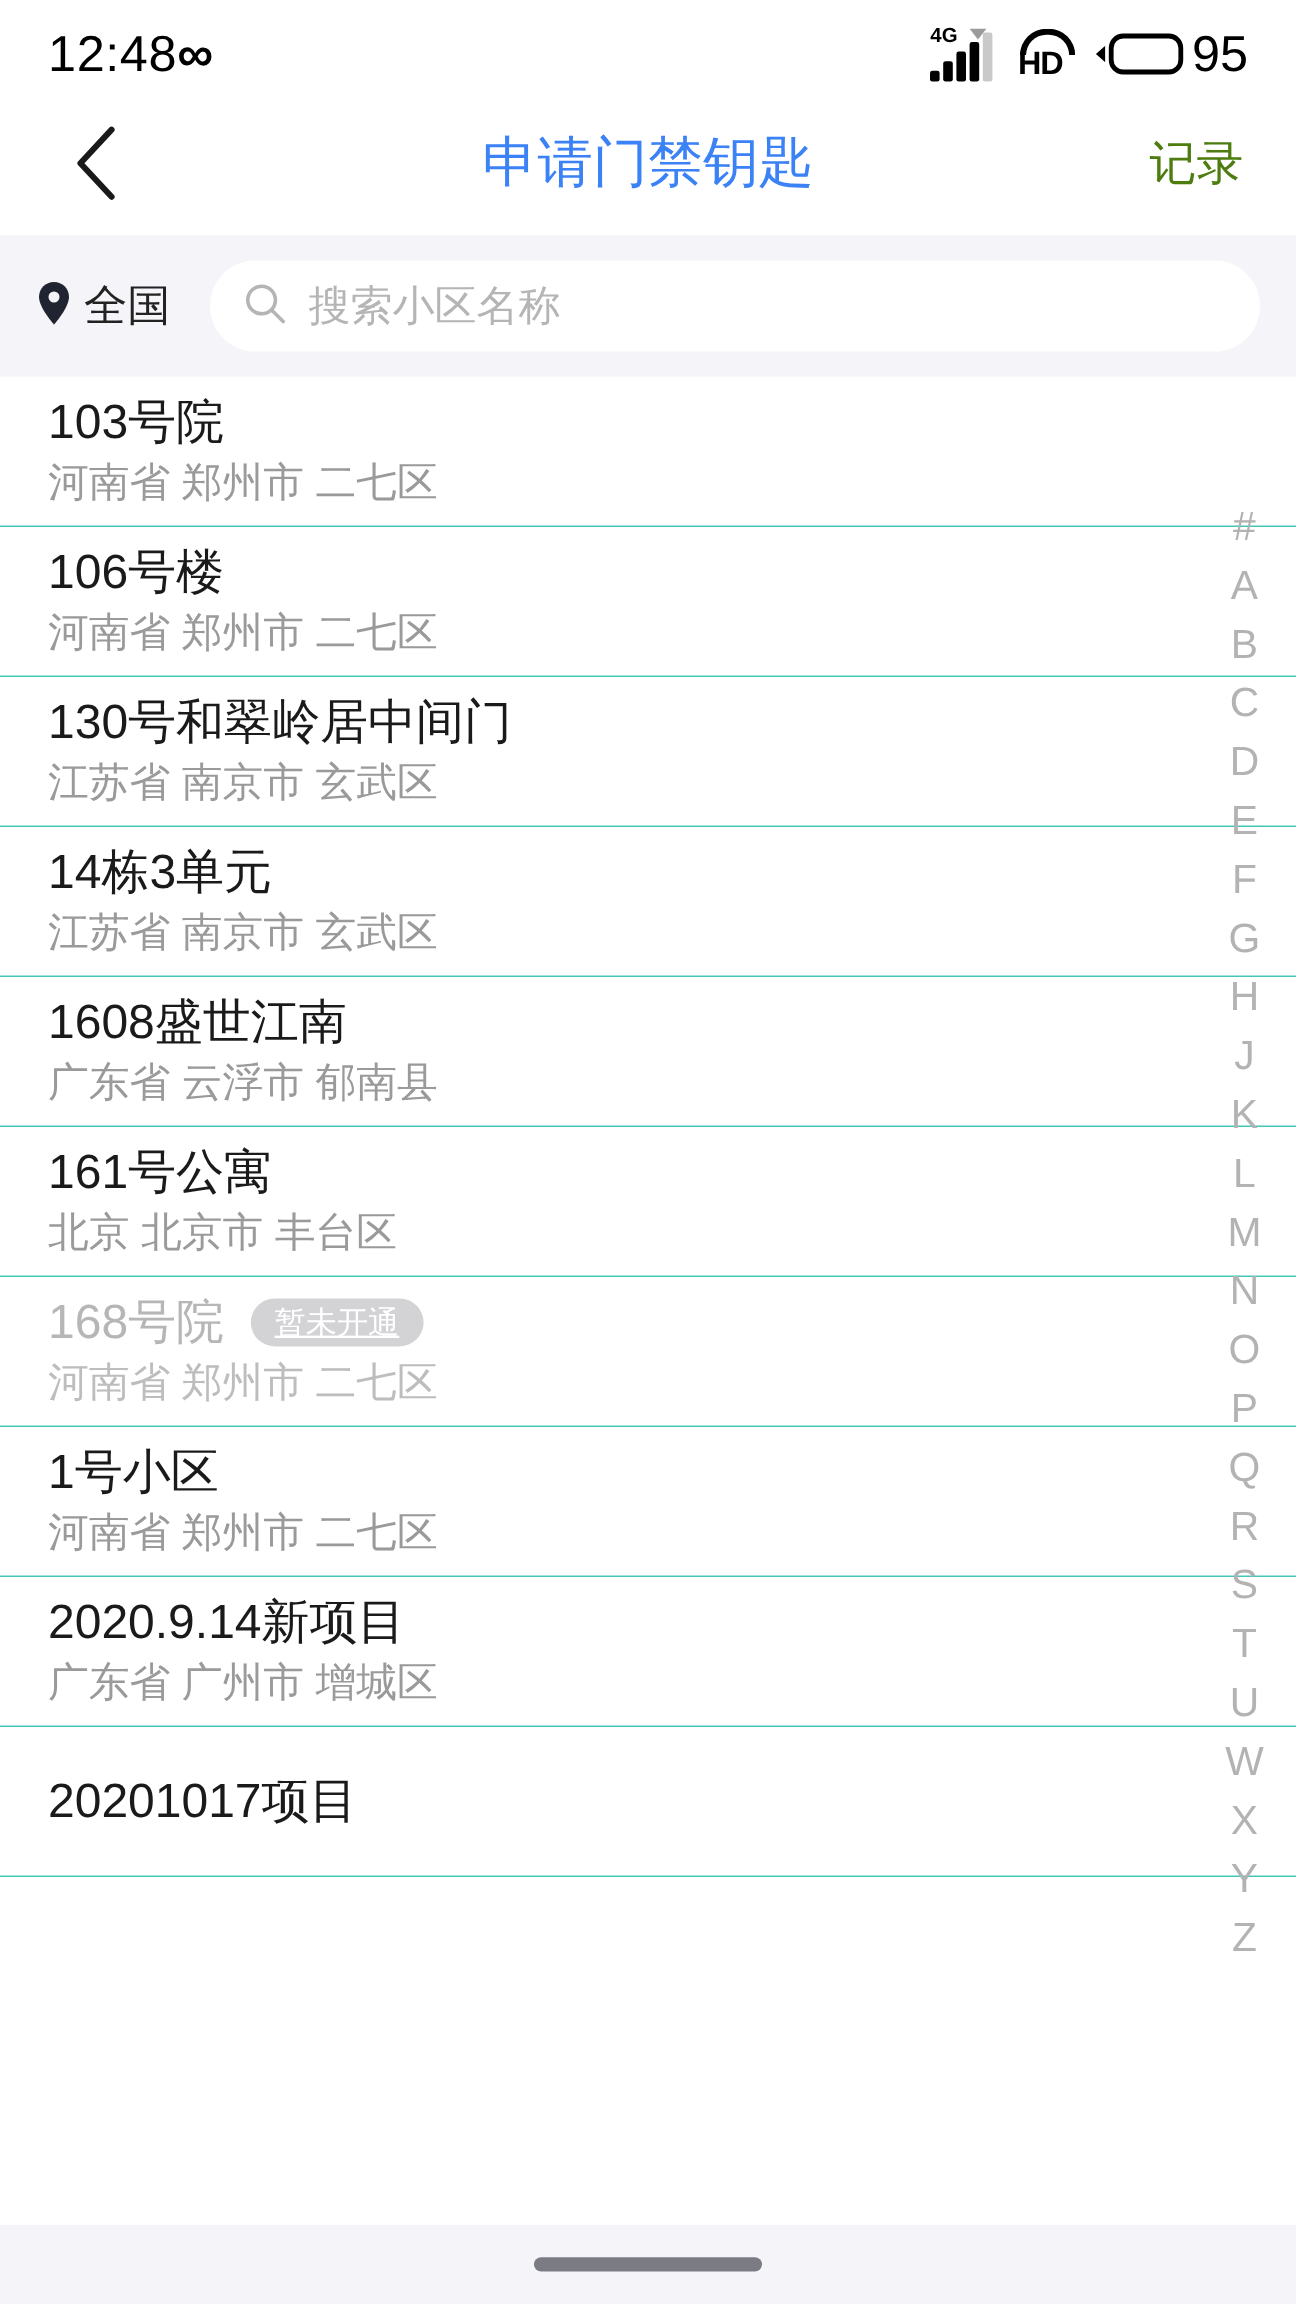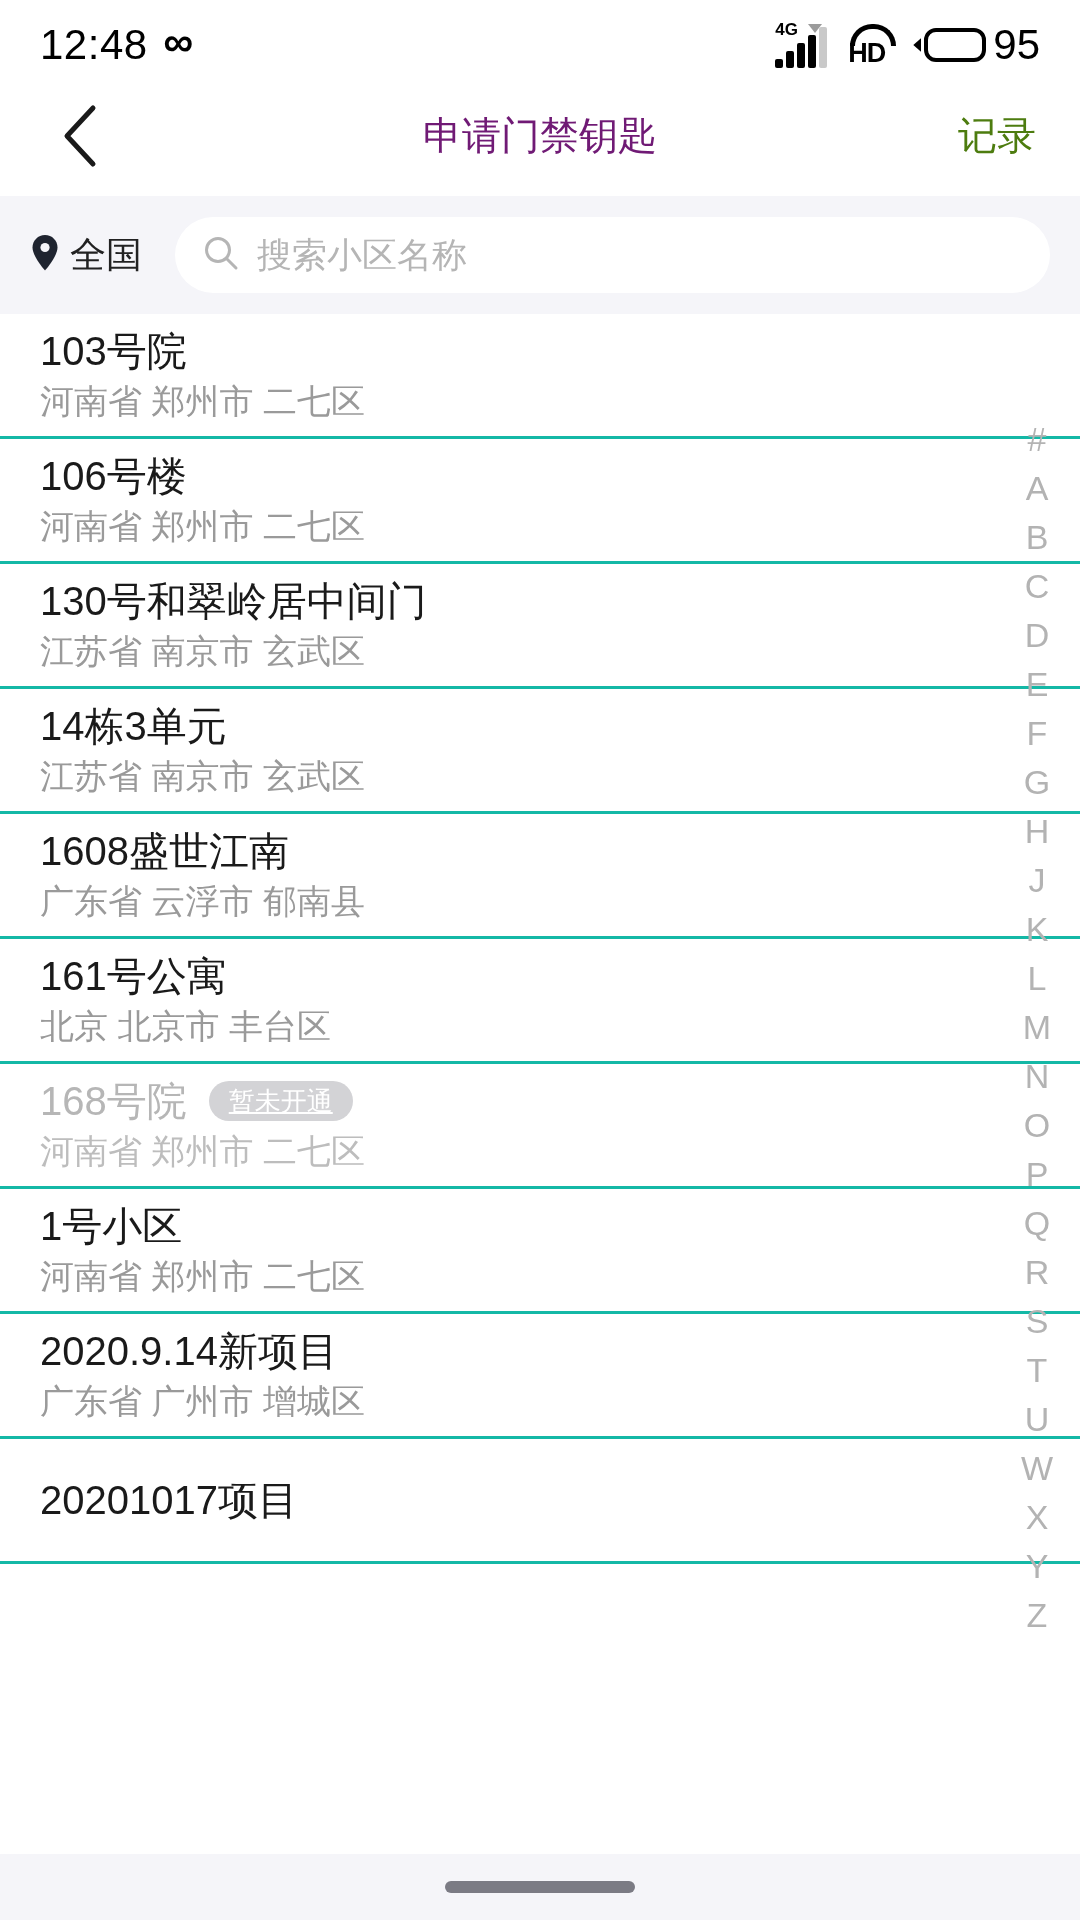--- a/index.html
+++ b/index.html
@@ -10,21 +10,21 @@
     overflow:hidden;
   }
   #phone { position:relative; width:1080px; height:1920px; background:#ffffff; }
 
   
   .statusbar {
     position:absolute; top:0; left:0; width:1080px; height:90px;
     display:flex; align-items:center; justify-content:space-between;
     padding:0 40px;
   }
-  .sb-left { display:flex; gap:16px; }
+  .sb-left { display:flex; align-items:center; }
   .sb-clock { font-size:42px; font-weight:500; color:#000; letter-spacing:0.5px; }
   .sb-infinity { font-size:42px; font-weight:700; color:#000; line-height:1; }
   .sb-right { display:flex; align-items:center; gap:14px; }
 
   .sig-wrap { position:relative; width:58px; height:46px; }
   .sig-4g { position:absolute; top:-2px; left:0; font-size:17px; font-weight:700; color:#000; }
   .sig-tri { position:absolute; top:2px; left:33px; width:0;height:0;
              border-left:7px solid transparent;border-right:7px solid transparent;
              border-top:9px solid #9b9b9b; }
   .bars { position:absolute; bottom:0; left:0; display:flex; align-items:flex-end; gap:3px; }
@@ -48,21 +48,21 @@
   .batt-pct { font-size:42px; font-weight:500; color:#000; margin-left:4px; }
 
   
   .navbar {
     position:absolute; top:90px; left:0; width:1080px; height:92px;
     display:flex; align-items:center; background:#ffffff;
   }
   .nav-back { position:absolute; left:40px; width:80px; height:80px;
               display:flex; align-items:center; justify-content:center; }
   .nav-back svg { display:block; }
-  .nav-title { width:100%; text-align:center; font-size:39px; color:#701a75; }
+  .nav-title { width:100%; text-align:center; font-size:46px; color:#3b82f6; }
   .nav-action { position:absolute; right:44px; font-size:39px; color:#4d7c0f; }
 
   
   .searchzone {
     position:absolute; top:196px; left:0; width:1080px; height:118px;
     background:#f5f5f9; display:flex; align-items:center; padding:0 30px;
   }
   .loc { display:flex; align-items:center; gap:10px; width:145px; flex:0 0 auto; }
   .loc-pin { flex:0 0 auto; }
   .loc-label { font-size:36px; color:#222; }
@@ -71,21 +71,21 @@
     display:flex; align-items:center; padding:0 28px; gap:18px;
   }
   .search-ph { font-size:35px; color:#b5b5b5; }
 
   
   .listzone {
     position:absolute; top:314px; left:0; width:1080px; height:1540px;
     background:#ffffff; overflow:hidden;
   }
   .row {
-    position:relative; height:125px; border-bottom:3px solid #14b8a6;
+    position:relative; height:125px; border-bottom:1px solid #14b8a6;
     padding:0 40px; display:flex; flex-direction:column; justify-content:center;
   }
   .row-top { display:flex; align-items:center; gap:22px; }
   .row-name { font-size:40px; color:#1a1a1a; line-height:1.15; }
   .row-sub { font-size:34px; color:#9a9a9a; margin-top:8px; line-height:1.15; }
   .row.disabled .row-name { color:#b6b6b6; }
   .row.disabled .row-sub { color:#bdbdbd; }
   .badge {
     background:#d3d3d6; color:#ffffff; font-size:26px;
     padding:7px 20px; border-radius:24px; line-height:1; white-space:nowrap;text-decoration:underline;

